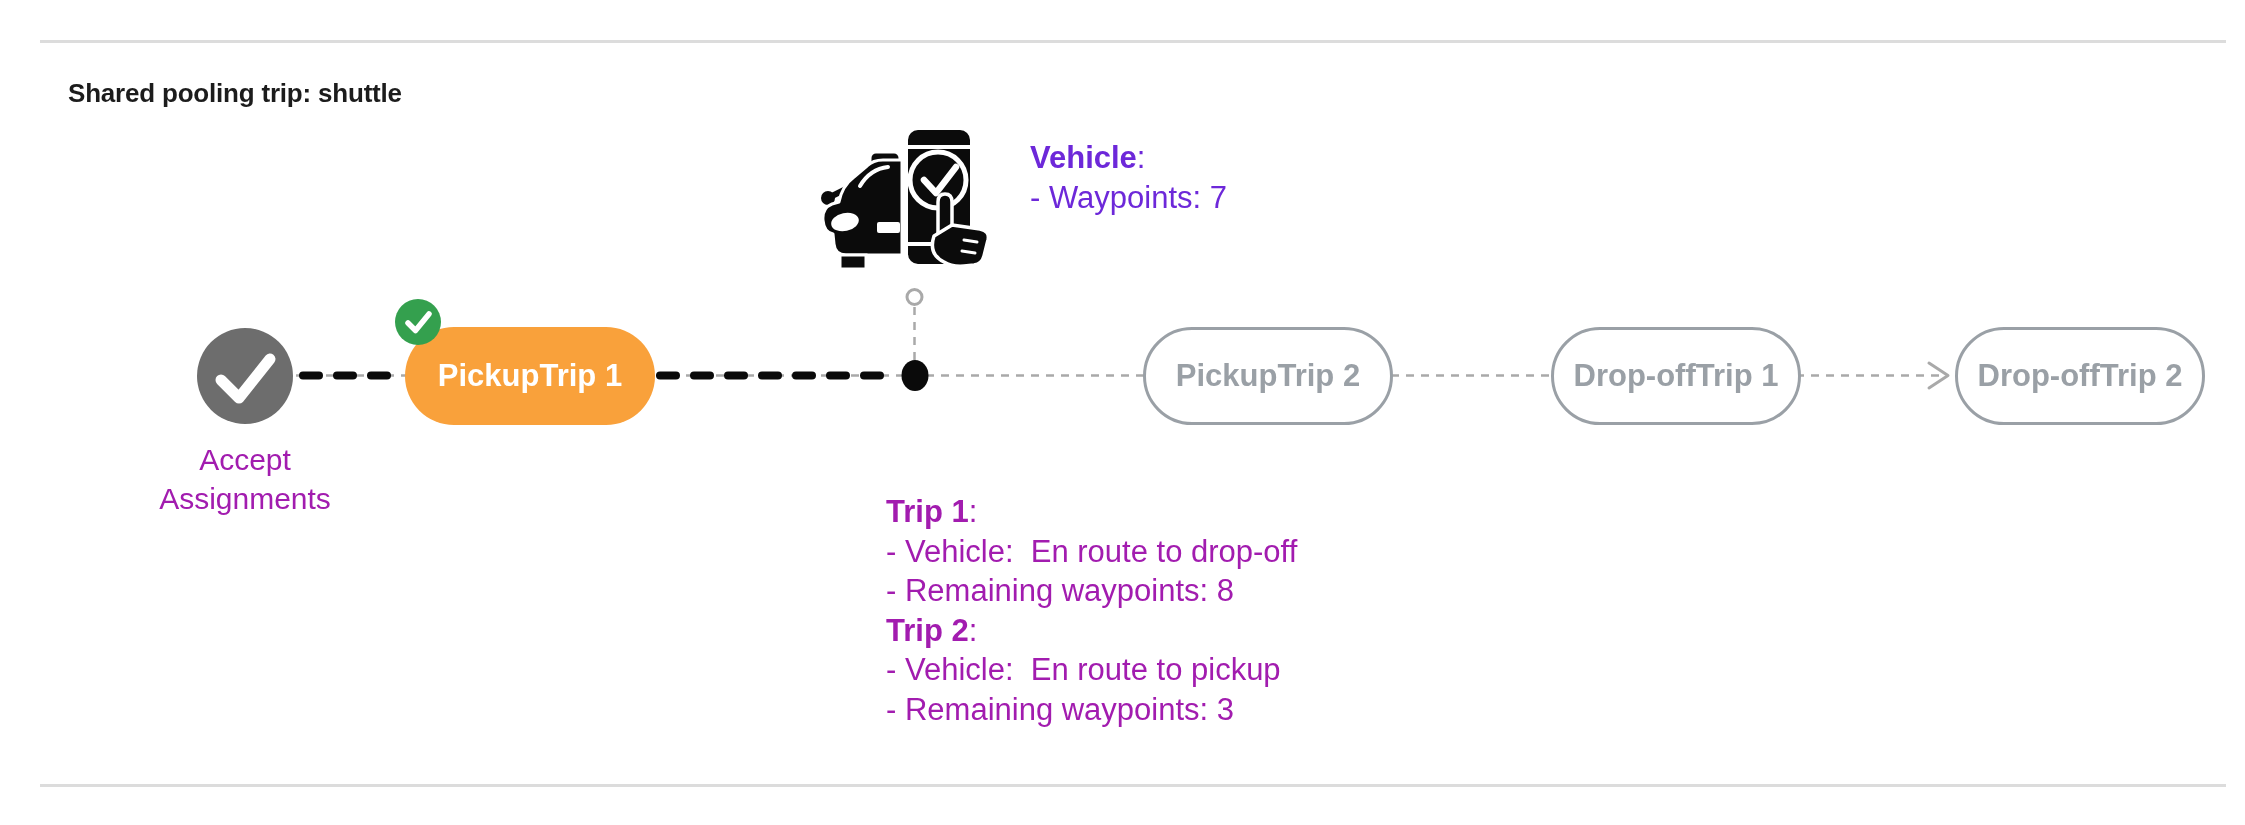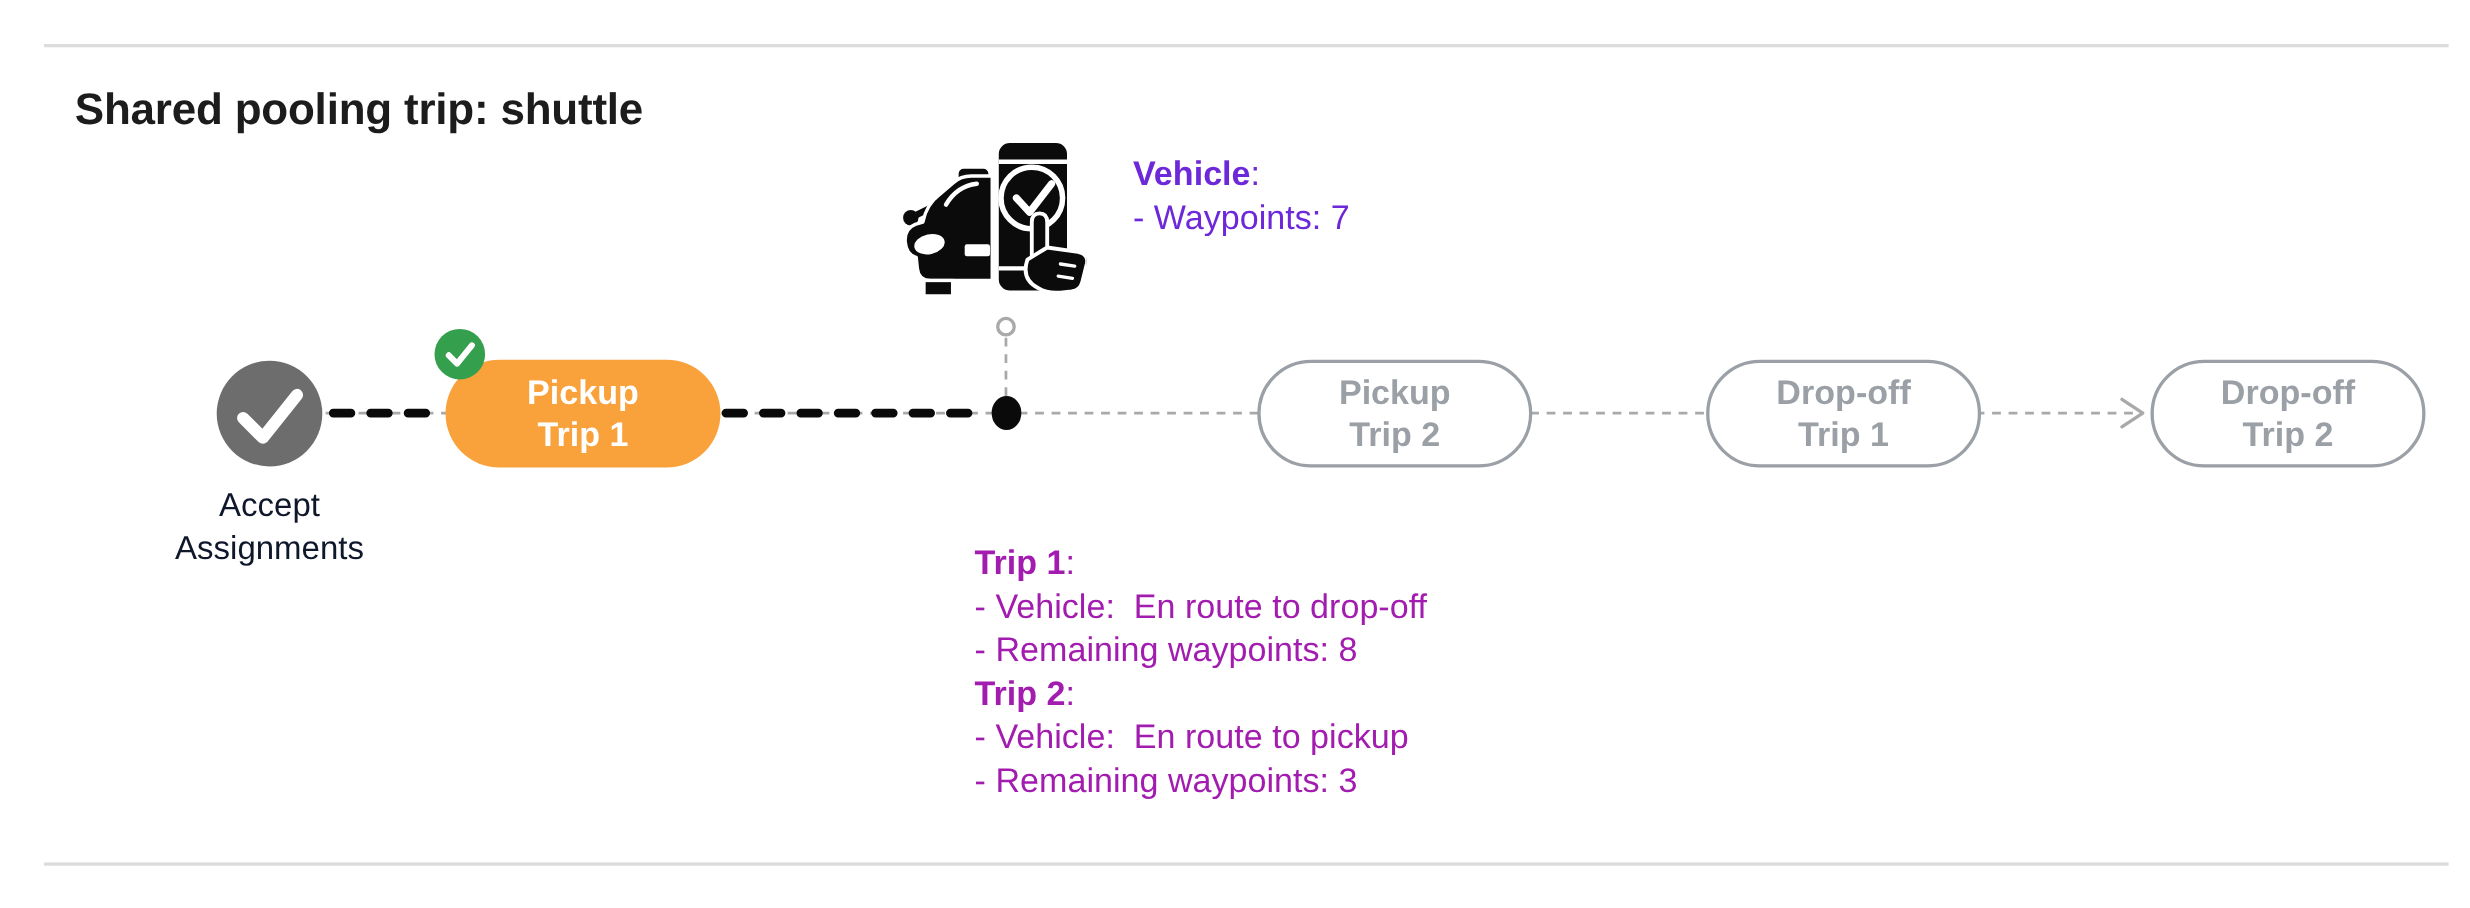--- a/index.html
+++ b/index.html
@@ -4,43 +4,43 @@
 <style>
   html,body{margin:0;padding:0;background:#ffffff;}
   #stage{
     position:relative;width:2245px;height:825px;background:#ffffff;overflow:hidden;
     font-family:"Liberation Sans", sans-serif;
   }
   .divider{position:absolute;left:40px;width:2186px;height:3px;background:#dcdcdc;}
   #divider-top{top:40px;}
   #divider-bottom{top:784px;}
   #page-title{
-    position:absolute;left:68px;top:78px;font-size:40px;font-weight:bold;color:#1c1c1c;
+    position:absolute;left:68px;top:78px;font-size:26px;font-weight:bold;color:#1c1c1c;
     letter-spacing:-0.2px;white-space:nowrap;
   }
   
   #vehicle-icon{position:absolute;left:818px;top:122px;width:170px;height:150px;z-index:2;}
   
   #vehicle-panel{position:absolute;left:1030px;top:138px;font-size:31px;line-height:40px;color:#6d28d9;z-index:2;}
   .bold{font-weight:bold;}
   
   #connector-layer{position:absolute;left:0;top:0;width:2245px;height:825px;z-index:1;}
   
   #accept-node{
     position:absolute;left:197px;top:328px;width:96px;height:96px;border-radius:50%;
     background:#6d6d6d;z-index:2;display:flex;align-items:center;justify-content:center;
   }
   #accept-label{
     position:absolute;left:125px;top:440px;width:240px;text-align:center;
-    font-size:30px;line-height:39px;color:#0f172a;z-index:2;
+    font-size:30px;line-height:39px;color:#a21caf;z-index:2;
   }
   
   .pill{
     position:absolute;top:327px;width:250px;height:98px;border-radius:49px;z-index:2;
-    display:flex;flex-direction:column;align-items:center;justify-content:center;
+    display:flex;align-items:center;justify-content:center;
     font-size:31px;font-weight:bold;line-height:38px;text-align:center;box-sizing:border-box;
   }
   .pill-active{left:405px;background:#f9a13b;color:#ffffff;}
   .pill-ghost{background:#ffffff;border:3px solid #9aa0a6;color:#9aa0a6;}
   #pill-pickup-trip-2{left:1143px;}
   #pill-dropoff-trip-1{left:1551px;}
   #pill-dropoff-trip-2{left:1955px;}
   
   #active-badge{
     position:absolute;left:395px;top:299px;width:46px;height:46px;border-radius:50%;

